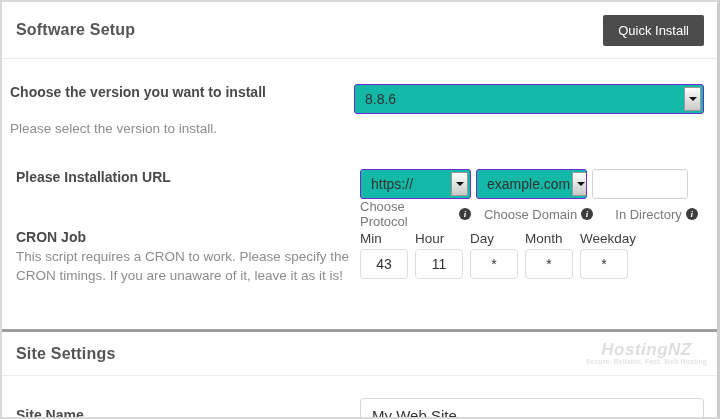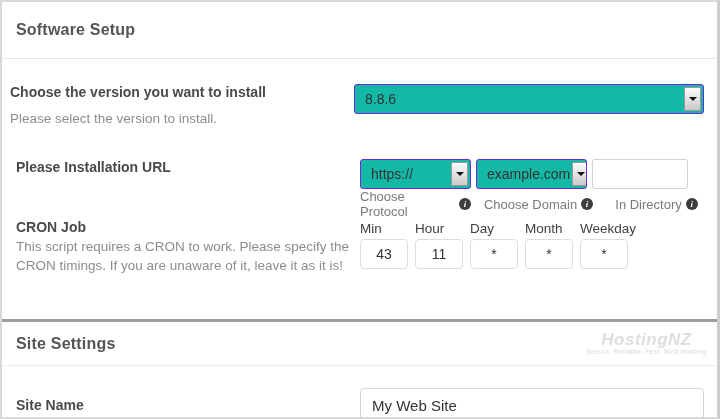--- a/index.html
+++ b/index.html
@@ -16,21 +16,21 @@
   }
   .sec-title { font-size:16px; font-weight:bold; color:#555; letter-spacing:.2px; }
   .btn-dark {
     background:#4c4c4c; color:#fff; border:none; border-radius:2px;
     font-size:13px; padding:8px 15px; cursor:pointer;
     font-family:"Liberation Sans","DejaVu Sans",sans-serif;
   }
   
   .row { display:grid; grid-template-columns:344px 1fr; padding:0 13px 0 14px; }
   .flabel { font-size:14px; font-weight:bold; color:#4a4a4a; }
-  .fhelp  { font-size:13.5px; color:#8d8d8d; margin-top:9px; line-height:19px; }
+  .fhelp  { font-size:13.5px; color:#8d8d8d; margin-top:19px; line-height:19px; }
   
   .fselect {
     display:flex; align-items:center; justify-content:space-between;
     height:30px; background:#14b8a6; border:1px solid #6d28d9; border-radius:3px;
     cursor:pointer; overflow:hidden;
   }
   .fselect .sel-val { font-size:14px; color:#333; padding-left:10px; white-space:nowrap; }
   .sel-arrow {
     width:17px; height:24px; margin:2px; border:1px solid #999;
     background:linear-gradient(#fdfdfd,#c9c9c9);
@@ -87,20 +87,21 @@
   }
   .mt25 { margin-top:25px;padding-left:8px; } .mt31 { margin-top:31px; }
 </style>
 </head>
 <body>
 
 <div class="page">
 
   <div class="sec-header">
     <div class="sec-title">Software Setup</div>
+    <button class="btn-dark">Quick Install</button>
   </div>
 
   <div class="row mt25">
     <div>
       <div class="flabel">Choose the version you want to install</div>
       <div class="fhelp">Please select the version to install.</div>
     </div>
     <div>
       <div class="fselect">
         <span class="sel-val">8.8.6</span>

